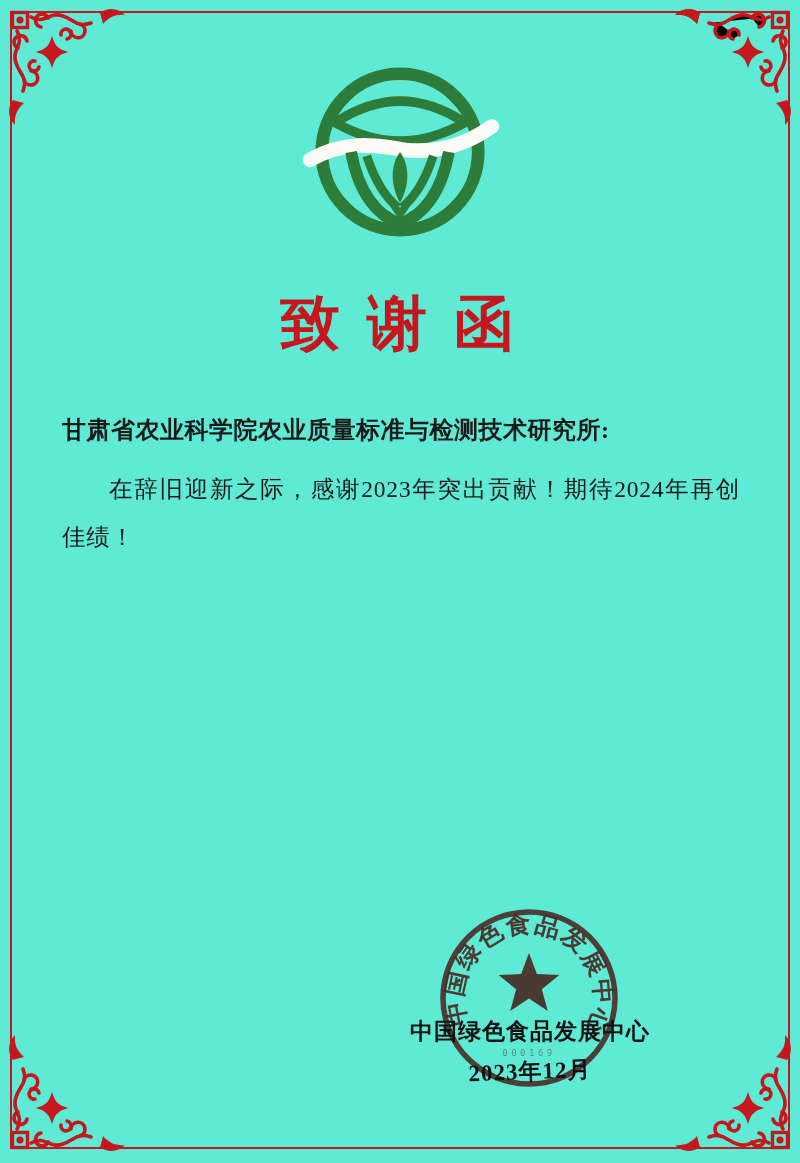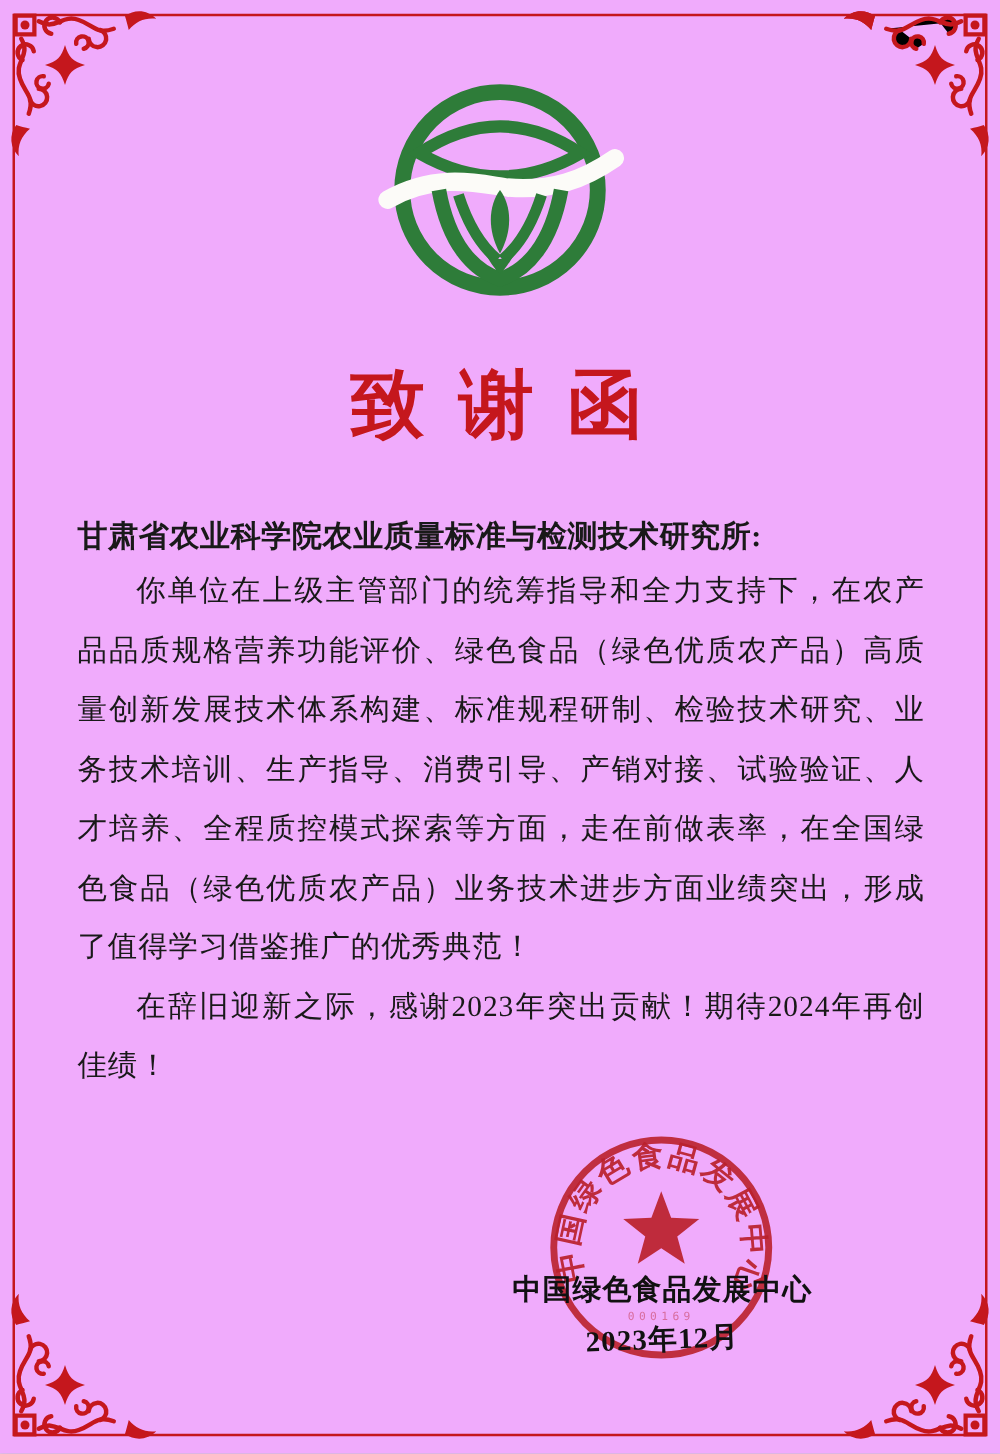--- a/index.html
+++ b/index.html
@@ -1,20 +1,20 @@
 <!DOCTYPE html>
 <html><head>
 <meta charset="utf-8">
 <style>
   html,body{margin:0;padding:0;background:#d9d9d9;}
   .page{
     position:relative;
     width:800px;height:1163px;
     margin:0 auto;
-    background:#f0abfc;
+    background:#5eead4;
     font-family:"Liberation Serif","DejaVu Serif",serif;
     overflow:hidden;
     box-shadow:0 0 6px rgba(0,0,0,.25);
   }
   .border-frame{
     position:absolute;
     left:10px;top:11px;right:10px;bottom:14px;
     border:2.5px solid #c5171d;
     pointer-events:none;
   }
@@ -32,21 +32,21 @@
     position:absolute;top:284px;left:0;width:100%;
     margin:0;text-align:center;
     font-size:60px;font-weight:bold;color:#c5171d;
     letter-spacing:6px;
   }
   .content{
     position:absolute;left:62px;right:60px;top:410px;
     color:#191919;
   }
   .addressee{
-    font-weight:bold;font-size:24px;line-height:40px;margin:0 0 0 0;
+    font-weight:bold;font-size:24px;line-height:40px;margin:0 0 16px 0;
     letter-spacing:.5px;
   }
   .para{
     margin:0;text-indent:2em;text-align:justify;
     font-size:23.5px;line-height:47.5px;letter-spacing:.8px;
   }
   .seal{
     position:absolute;top:903px;left:434px;width:190px;height:190px;
     z-index:2;mix-blend-mode:multiply;opacity:.95;
   }
@@ -168,21 +168,20 @@
 
       <path d="M100,92 C91,104 89,124 100,144 C111,124 109,104 100,92 Z" fill="#2e7c39" stroke="none"></path>
       <path d="M88,144 C93,153 97,158 100,161 C103,158 107,153 112,144 C106,150 94,150 88,144 Z" fill="#2e7c39" stroke="none"></path>
     </g>
   </svg>
 
   <h1 class="title">致 谢 函</h1>
 
   <div class="content">
     <p class="addressee">甘肃省农业科学院农业质量标准与检测技术研究所:</p>
-    <p class="para">你单位在上级主管部门的统筹指导和全力支持下，在农产品品质规格营养功能评价、绿色食品（绿色优质农产品）高质量创新发展技术体系构建、标准规程研制、检验技术研究、业务技术培训、生产指导、消费引导、产销对接、试验验证、人才培养、全程质控模式探索等方面，走在前做表率，在全国绿色食品（绿色优质农产品）业务技术进步方面业绩突出，形成了值得学习借鉴推广的优秀典范！</p>
     <p class="para">在辞旧迎新之际，感谢2023年突出贡献！期待2024年再创佳绩！</p>
   </div>
 
   <svg class="seal" viewBox="0 0 190 190" aria-hidden="true">
     <defs>
       <path id="sealArc" d="M 34.9,122.7 A 66,66 0 1 1 155.1,122.7" fill="none"></path>
     </defs>
     <circle cx="95" cy="95" r="86" fill="none" stroke="#c32320" stroke-width="5.5" opacity=".9"></circle>
     <path fill="#c32320" opacity=".92" d="M95,50 L102.9,71.1 L125.4,72.1 L107.8,86.2 L113.8,107.9 L95,95.5 L76.2,107.9 L82.2,86.2 L64.6,72.1 L87.1,71.1 Z"></path>
     <text font-size="24" font-weight="bold" fill="#c32320" letter-spacing="2" opacity=".92" font-family="Liberation Serif, DejaVu Serif, serif">

